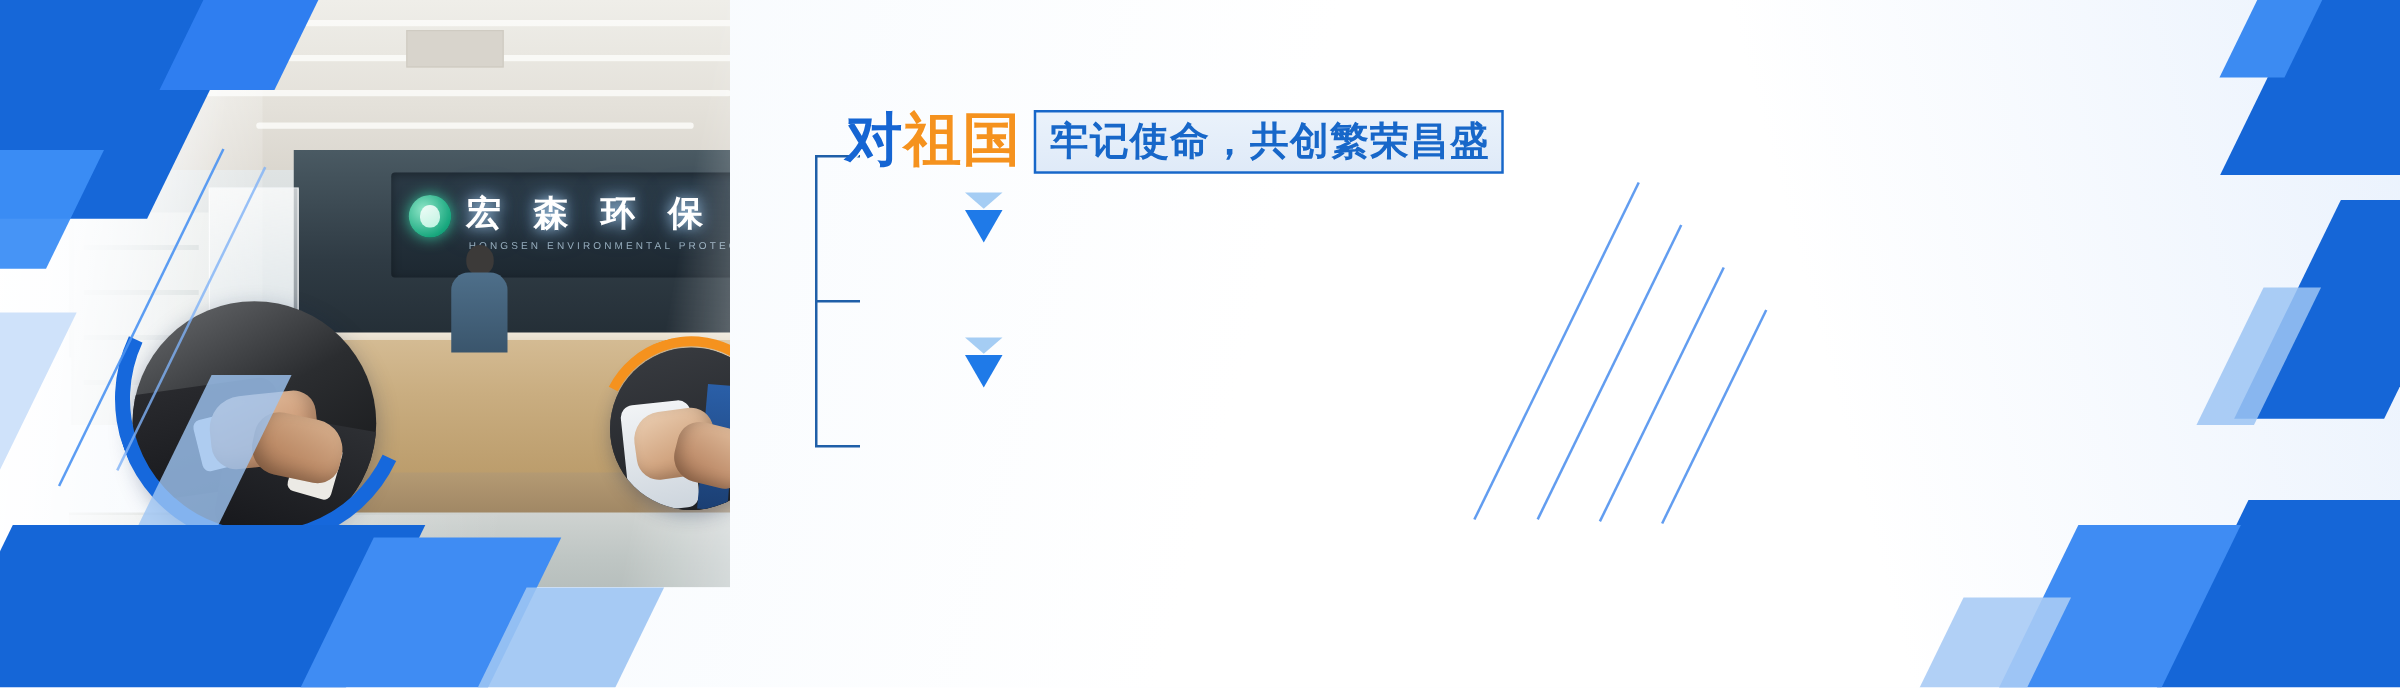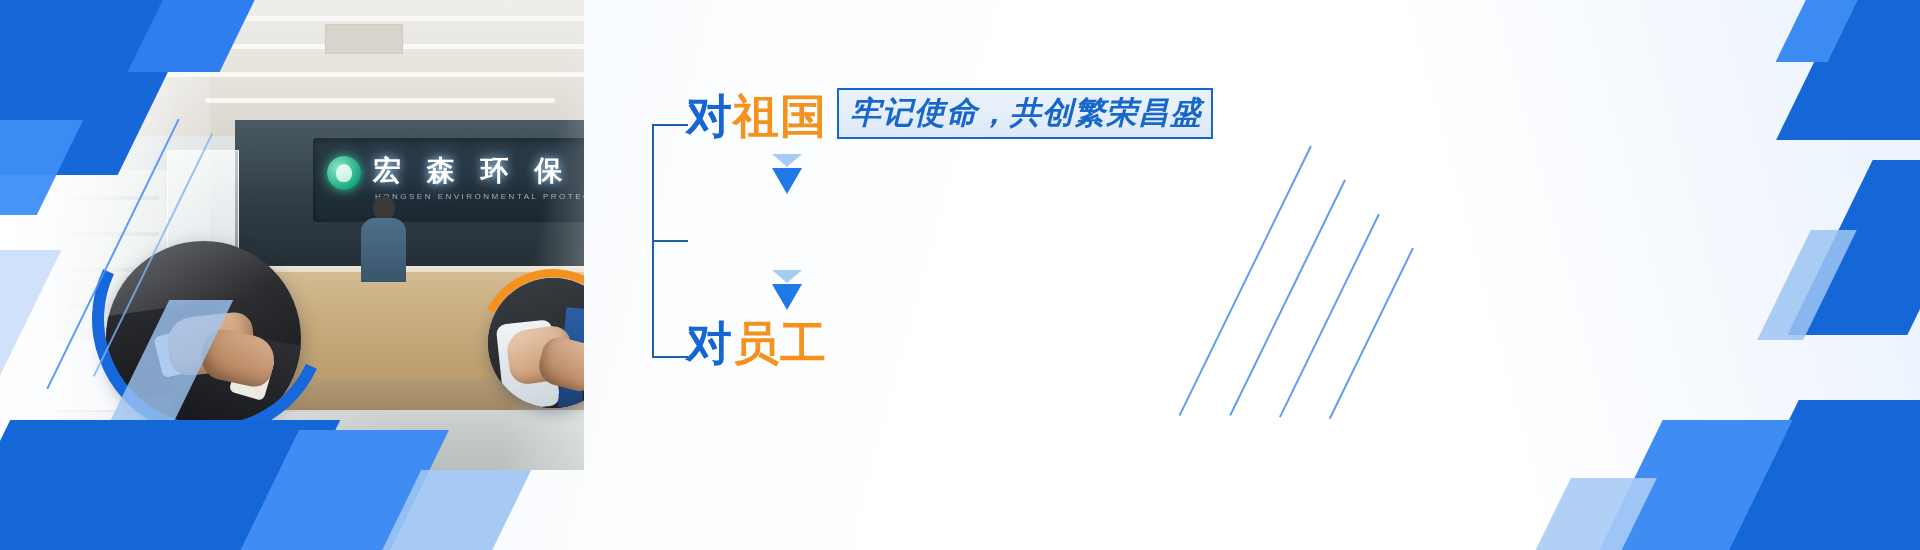--- a/index.html
+++ b/index.html
@@ -236,42 +236,41 @@
     position:absolute; left:0; top:46px; width:2px; height:232px;
     background:#1f5fa8;
   }
   .bracket-tick {
     position:absolute; left:0; width:36px; height:2px; background:#1f5fa8;
   }
   .bt-1 { top:46px; }
   .bt-2 { top:162px; }
   .bt-3 { top:278px; }
 
-  .row { position:absolute; left:34px; display:flex; align-items:flex-end; white-space:nowrap; }
+  .row { position:absolute; left:24px; display:flex; align-items:flex-start; white-space:nowrap; }
   .row-1 { top:10px; }
   .row-2 { top:126px; }
   .row-3 { top:242px; }
 
   .label {
     font-size:46px; font-weight:bold; line-height:1;
     letter-spacing:1px;
     text-shadow:1px 1px 0 rgba(255,255,255,.9);
   }
   .label .dui { color:#1565d3; }
   .label .obj { color:#f5921e; }
 
   .phrase {
     margin-left:10px;
     font-size:31px; font-weight:bold; color:#1767c9;
     line-height:1;
     padding:7px 9px 9px 11px;
     border:2px solid #1767c9;
     background:linear-gradient(180deg,#eaf2fb,#dfeaf8);
     letter-spacing:1px;
-    font-style:italic;
   }
 
   .arrow {
     position:absolute; left:120px; width:0; height:0;
   }
   .arrow .big {
     position:absolute; left:0; top:14px;
     border-left:15px solid transparent; border-right:15px solid transparent;
     border-top:26px solid #1f7ae8;
   }
@@ -396,17 +395,16 @@
         <span class="big"></span>
     </div>
 
 
     <div class="arrow arrow-2">
       <span class="small"></span>
         <span class="big"></span>
     </div>
 
     <div class="row row-3">
-      <div class="label"><span class="dui">对</span><span class="obj">员工</span></div>
     </div>
 
   </div>
 </div>
 
 </body></html>

